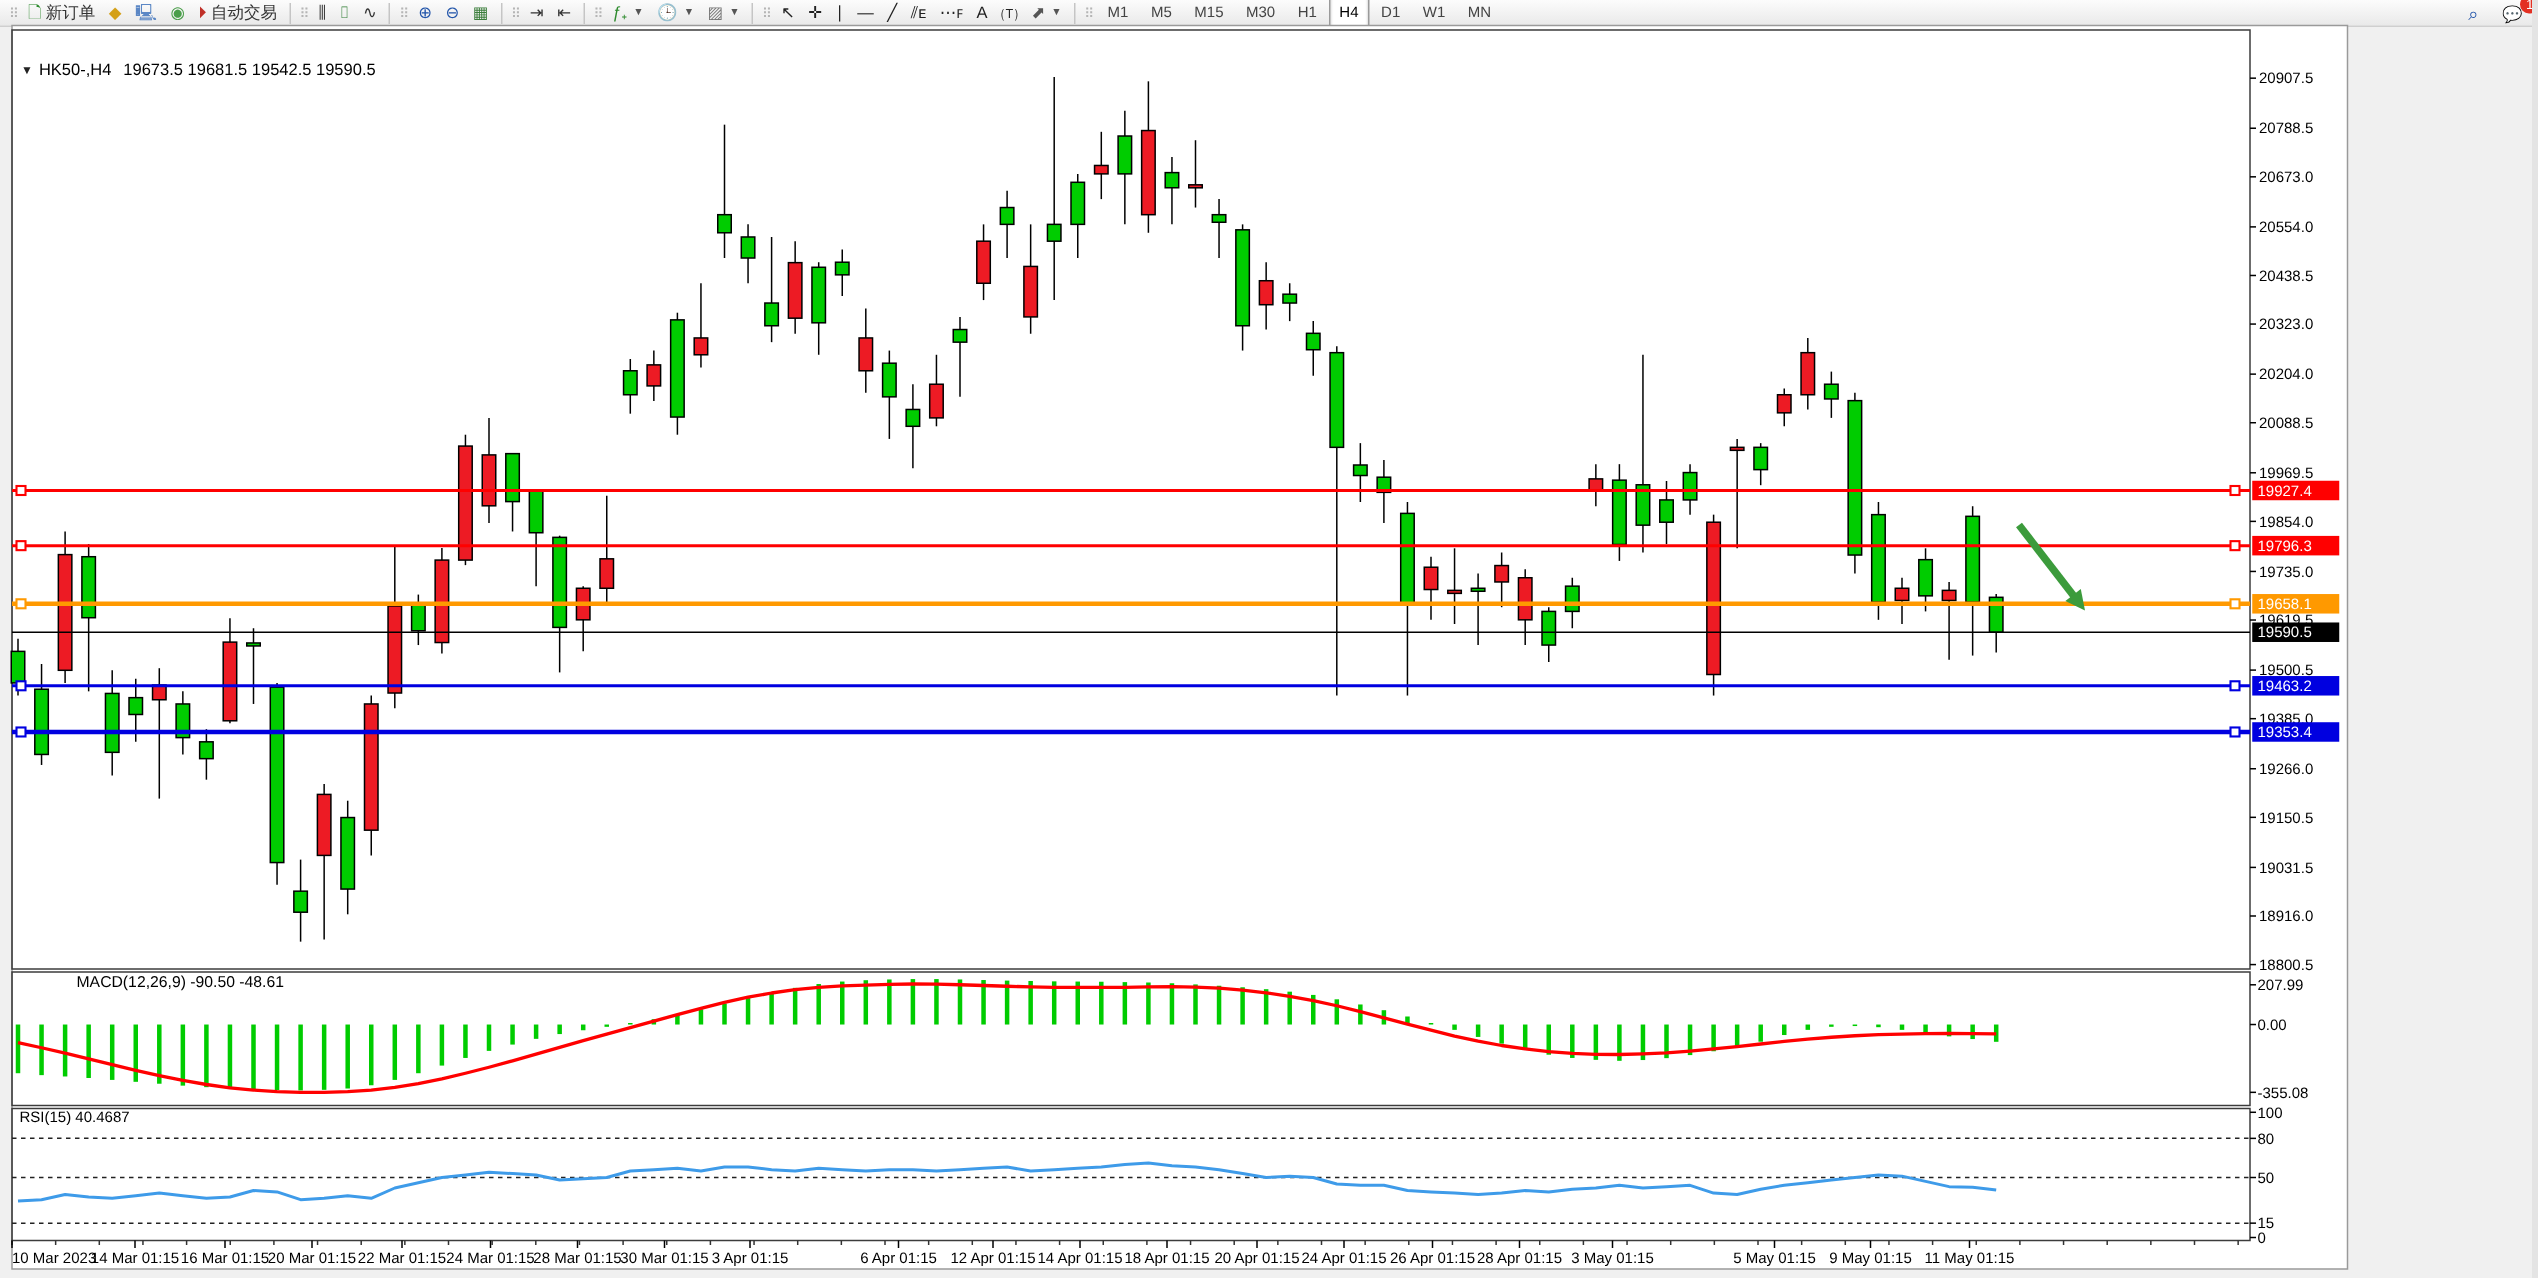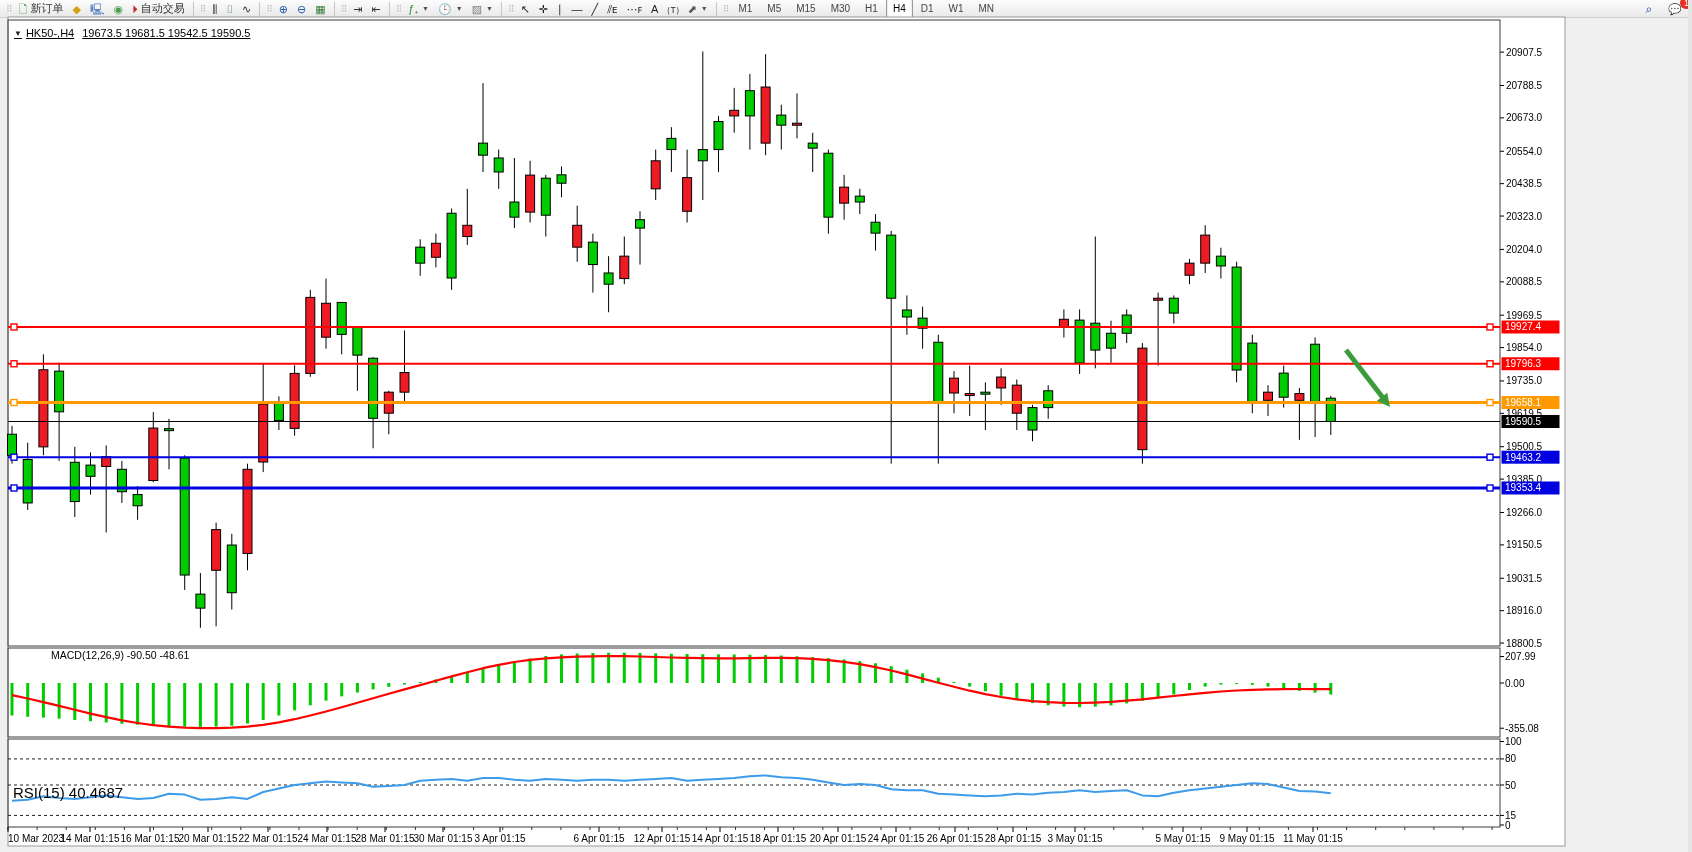--- a/index.html
+++ b/index.html
@@ -30,25 +30,25 @@
            border-radius:7px; font-size:9px; padding:0 4px; height:12px; line-height:12px; }
 
   
   #chart-window {
     position:absolute; left:8px; top:20px; width:1557px; height:826px;
     background:#ffffff; border:1px solid #9a9a9a;
   }
   #chart-svg { position:absolute; left:0; top:0; }
 
   .overlay-label { position:absolute; color:#000; pointer-events:none; white-space:nowrap; }
-  #chart-title { left:14px; top:27px; font-size:11px;text-decoration:underline; }
+  #chart-title { left:14px; top:41px; font-size:11px; }
   #chart-title .tri { font-size:8px; vertical-align:1px; margin-right:4px; color:#222; }
   #chart-title .ohlc { margin-left:8px; }
   #macd-label { left:13px; top:649px; font-size:10.5px;margin-left:38px; }
-  #rsi-label  { left:13px; top:784px; font-size:15px; }
+  #rsi-label  { left:13px; top:740px; font-size:10px; }
   #right-edge { position:absolute; right:0; top:0; width:4px; height:852px; background:#e4e4e4; }
 </style>
 </head>
 <body>
 
 <div id="app">
 
   <div id="toolbar">
       <span class="tb-grip">⠿</span>
       <span class="tb-item">

